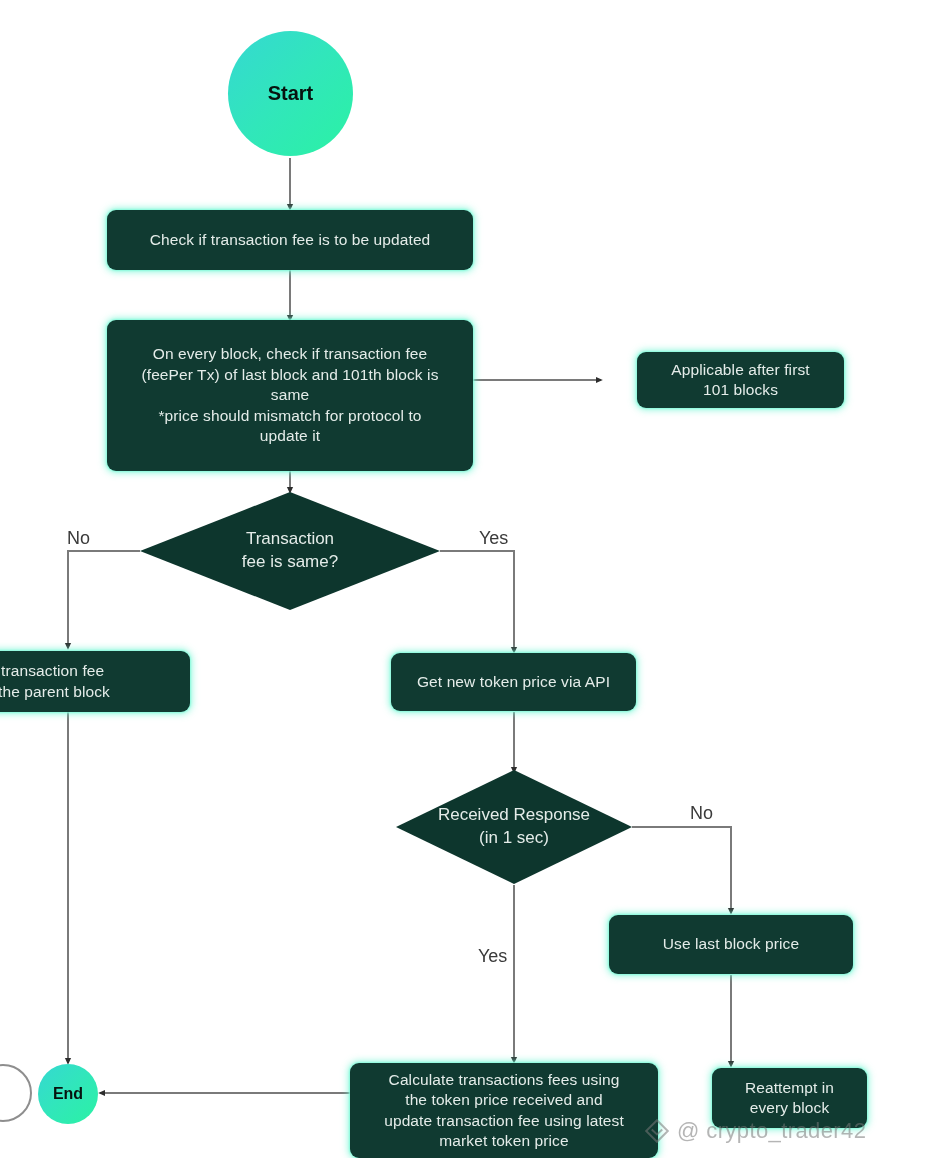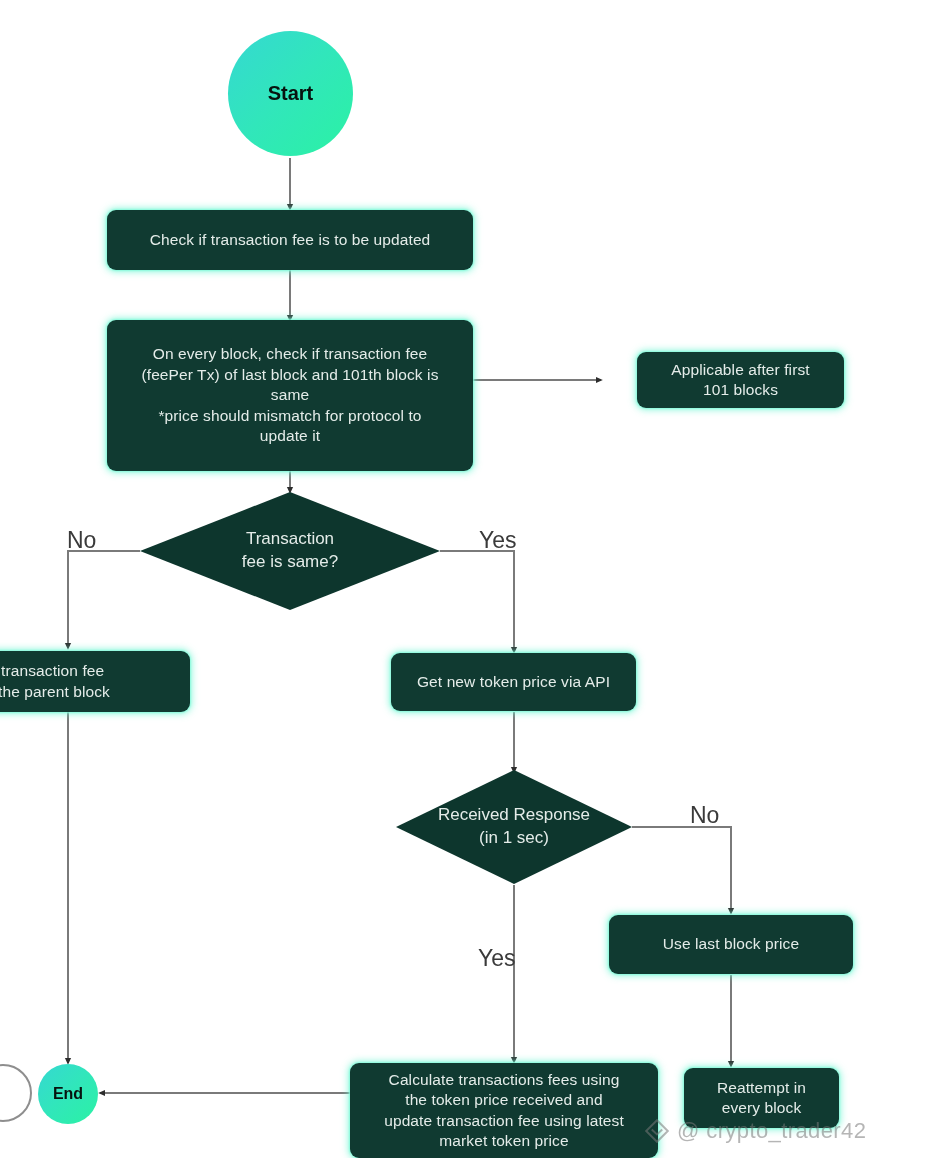--- a/index.html
+++ b/index.html
@@ -85,21 +85,21 @@
     color: #e4ece9;
     font-size: 17px;
     line-height: 1.35;
     text-align: center;
     z-index: 2;
   }
 
   .edge-label {
     position: absolute;
     color: #3a3a3a;
-    font-size: 23px;
+    font-size: 18px;
     line-height: 1;
     white-space: nowrap;
   }
 
   
   #watermark {
     position: absolute;
     left: 644px;
     top: 1118px;
     display: flex;
@@ -215,21 +215,21 @@
       <div>the token price received and</div>
       <div>update transaction fee using latest</div>
       <div>market token price</div>
     </div>
   </div>
 
   <div class="node process" style="left:609px; top:915px; width:244px; height:59px;">
     <span>Use last block price</span>
   </div>
 
-  <div class="node process" style="left:684px; top:1068px; width:155px; height:60px;">
+  <div class="node process" style="left:712px; top:1068px; width:155px; height:60px;">
     <div>
       <div>Reattempt in</div>
       <div>every block</div>
     </div>
   </div>
 
   <div class="node terminal-ghost" style="left:-26px; top:1064px; width:58px; height:58px;"></div>
 
   <div class="node terminal small" style="left:38px; top:1064px; width:60px; height:60px;">
     <span>End</span>

